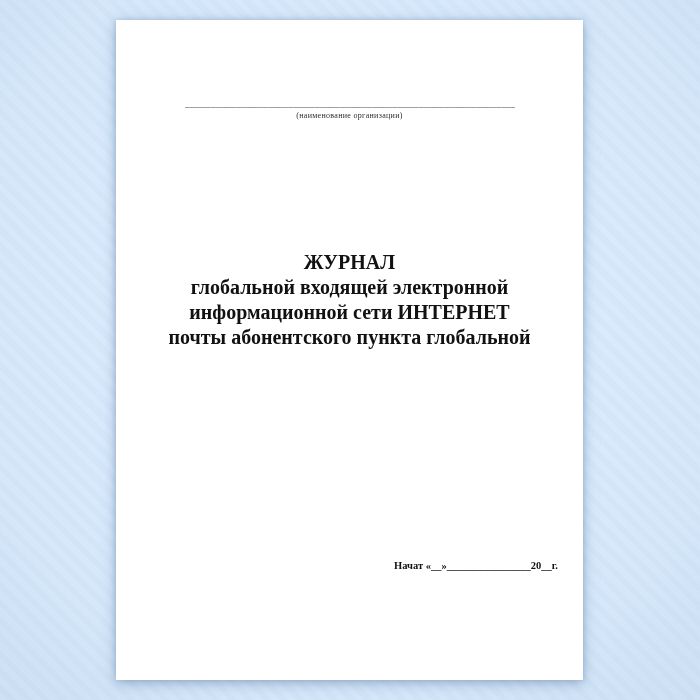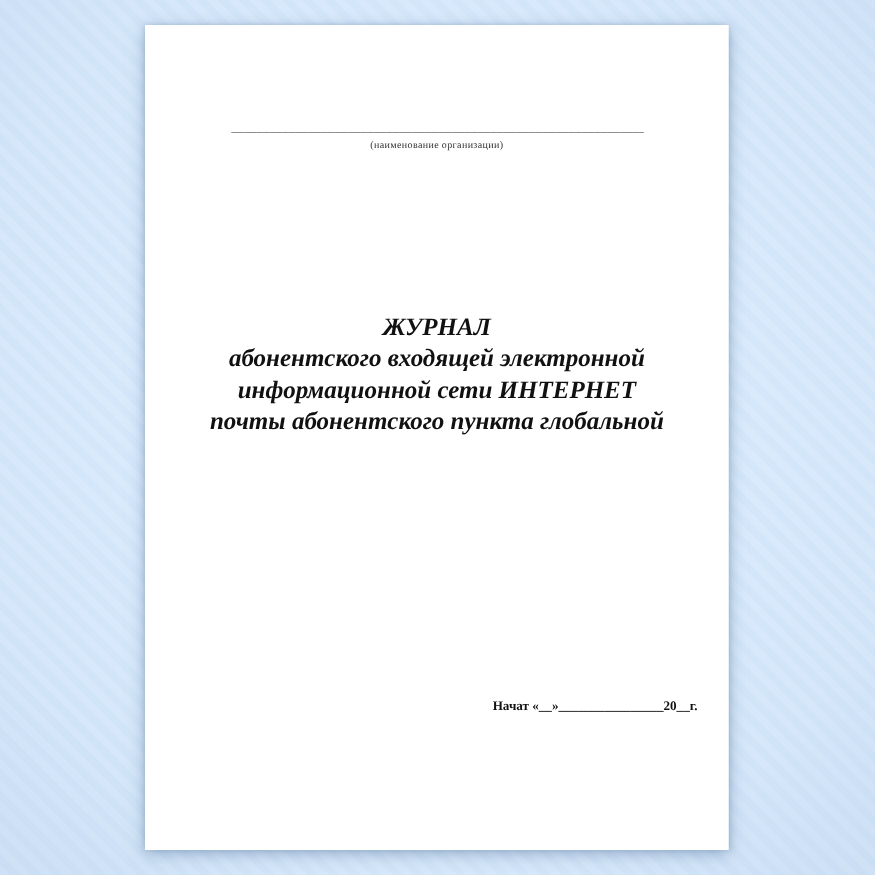--- a/index.html
+++ b/index.html
@@ -67,21 +67,20 @@
   .title-block {
     position: absolute;
     top: 230px;
     left: 10px;
     right: 10px;
     text-align: center;
     font-weight: bold;
     font-size: 20px;
     line-height: 25px;
     color: #111111;
-    font-style: italic;
   }
   .footer-block {
     position: absolute;
     top: 540px;
     right: 25px;
     text-align: right;
     font-weight: bold;
     font-size: 10.5px;
     color: #111111;
   }
@@ -99,21 +98,21 @@
 
     <div class="org-block">
       <div class="org-line-wrap">
         <span>______________________________________________________________________</span>
       </div>
       <div class="org-caption">(наименование организации)</div>
     </div>
 
     <div class="title-block">
       <div>ЖУРНАЛ</div>
-      <div>абонентского входящей электронной</div>
+      <div>глобальной входящей электронной</div>
       <div>информационной сети ИНТЕРНЕТ</div>
       <div>почты абонентского пункта глобальной</div>
     </div>
 
     <div class="footer-block">
       <div class="footer-row">Начат «__»________________20__г.</div>
     </div>
 
   </div>
 </div>

